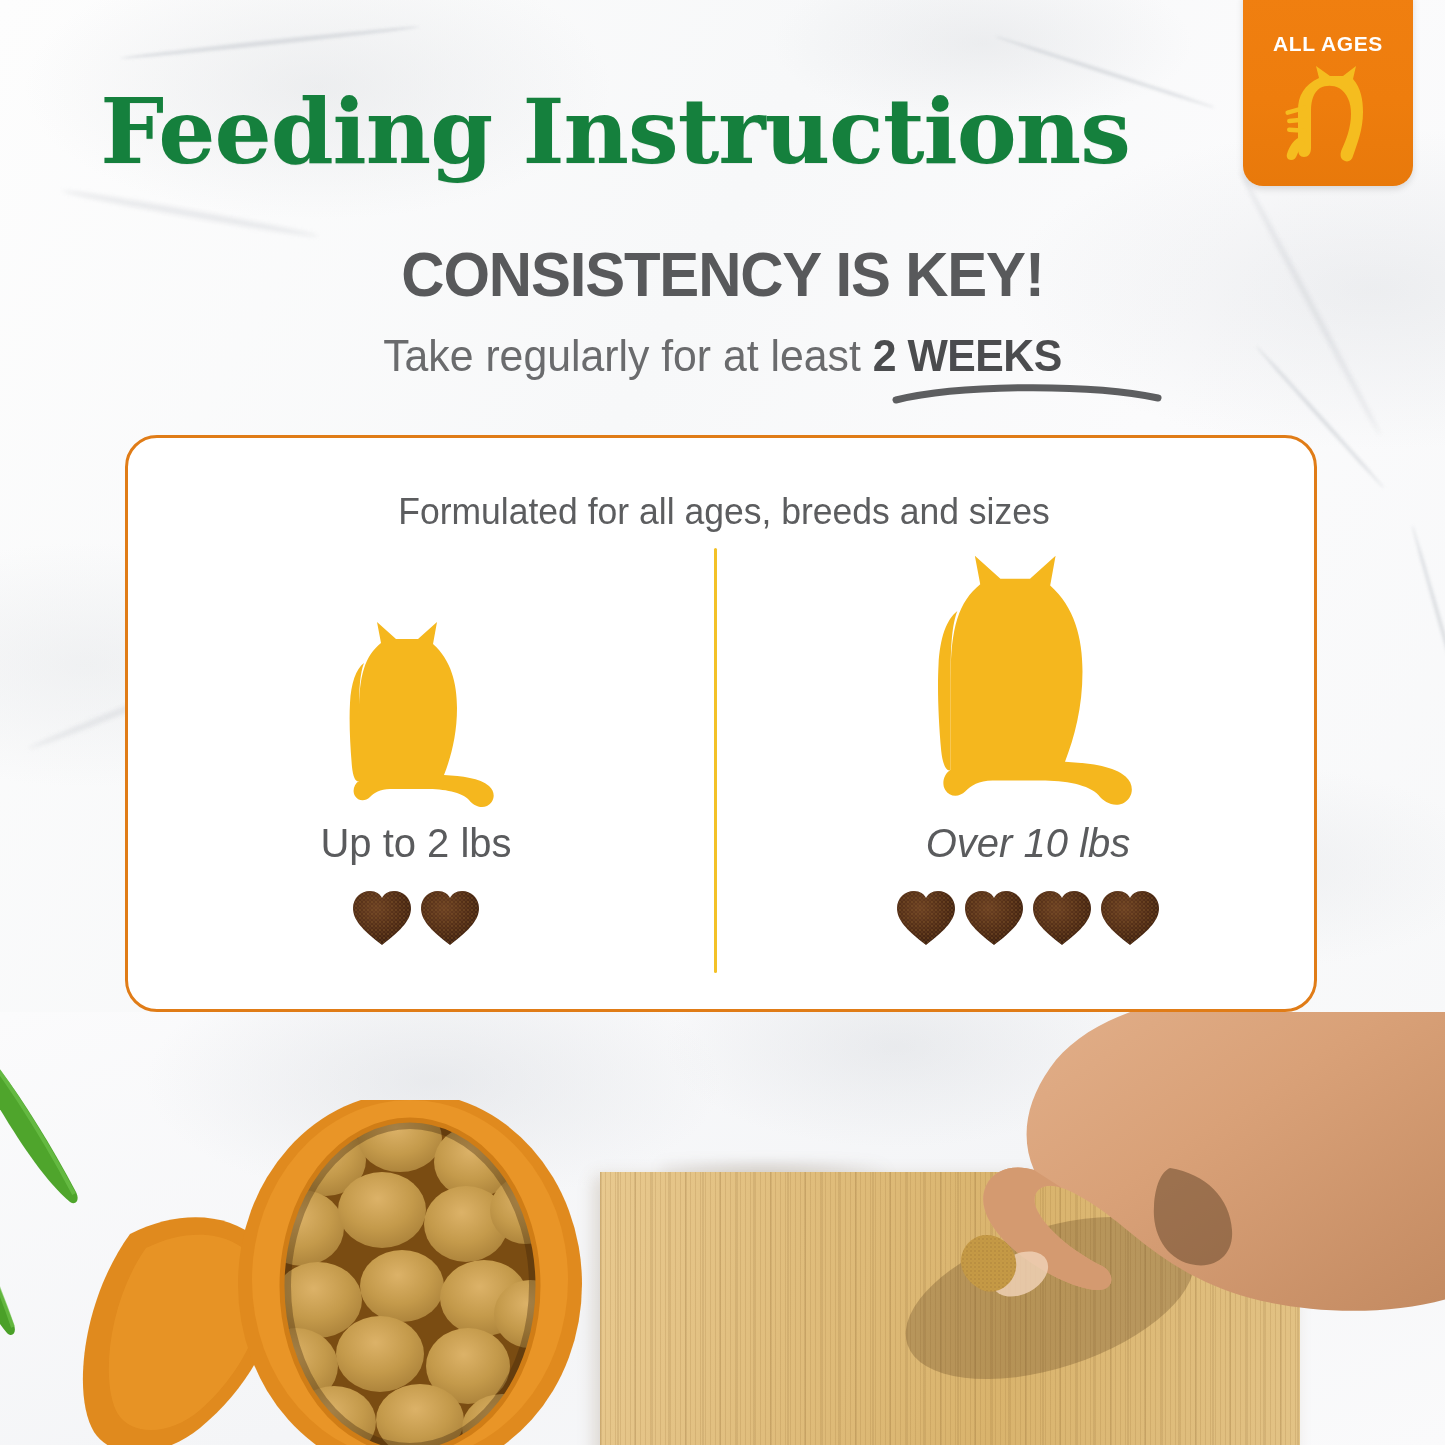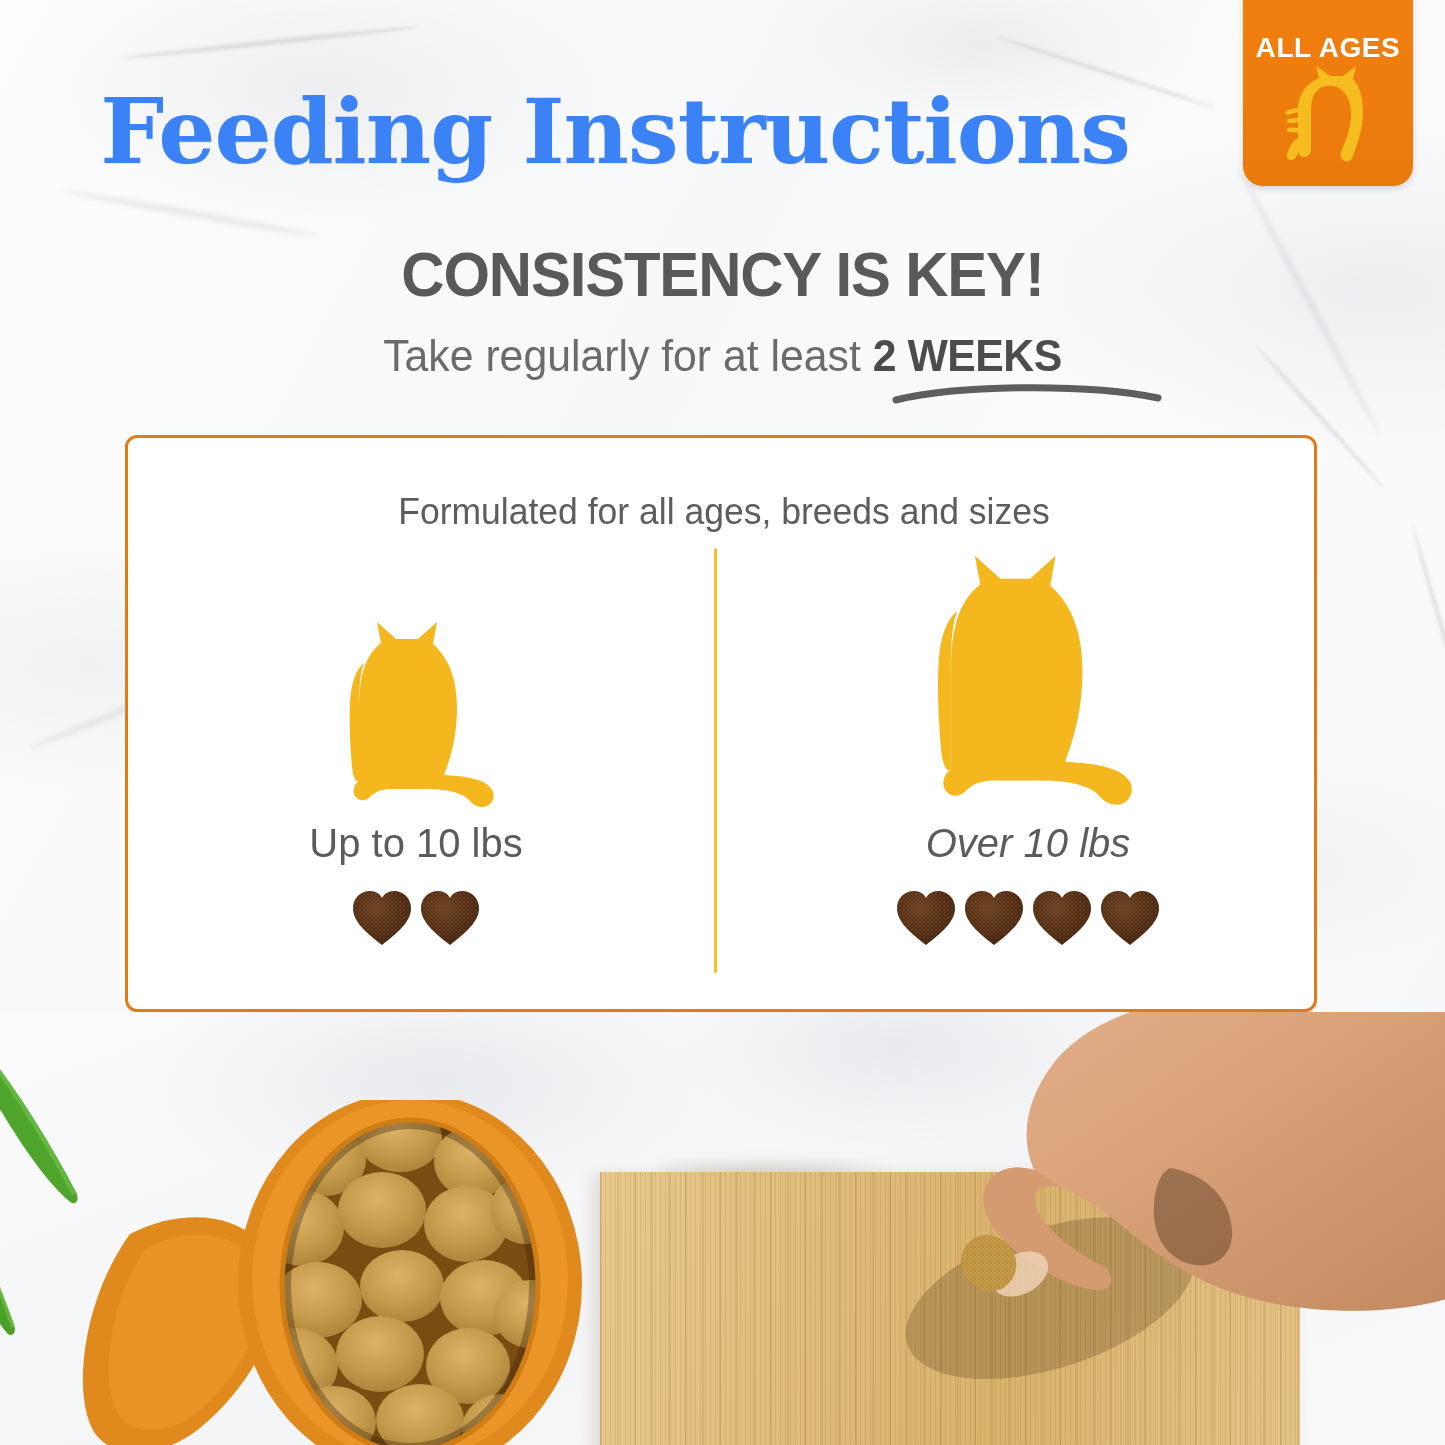--- a/index.html
+++ b/index.html
@@ -28,29 +28,29 @@
   
   .badge{
     position:absolute;left:1243px;top:-6px;width:170px;height:192px;
     background:linear-gradient(180deg,#f07f10 0%,#ee7d0d 55%,#e8790b 100%);
     border-radius:0 0 20px 20px;
     box-shadow:0 3px 7px rgba(0,0,0,.13);
     overflow:hidden;
   }
   .badge-label{
     position:absolute;left:0;top:38px;width:170px;text-align:center;
-    color:#ffffff;font-size:28px;font-weight:bold;letter-spacing:.6px;
+    color:#ffffff;font-size:21px;font-weight:bold;letter-spacing:.6px;
     font-family:"Liberation Sans", sans-serif;
   }
   .badge-cat{position:absolute;left:38px;top:70px;width:100px;height:108px;}
 
   
   .title{
     position:absolute;left:0;top:86px;width:1230px;text-align:center;
-    color:#3b82f6;font-size:90px;line-height:1;font-weight:bold;
+    color:#15803d;font-size:90px;line-height:1;font-weight:bold;
     font-family:"DejaVu Serif", serif;letter-spacing:-1px;
     text-shadow:0 1px 0 rgba(0,0,0,.05);
   }
   .subtitle{
     position:absolute;left:0;top:243px;width:1445px;text-align:center;
     color:#58595B;font-size:63px;line-height:1;font-weight:bold;
     letter-spacing:-1.2px;
     font-family:"Liberation Sans", sans-serif;
     transform:scaleX(.95);transform-origin:center;
   }
@@ -59,21 +59,21 @@
     color:#6a6b6d;font-size:45px;line-height:1;
     font-family:"Liberation Sans", sans-serif;
     transform:scaleX(.95);transform-origin:center;
   }
   .tagline .strong{color:#4b4c4e;font-weight:bold;letter-spacing:-.5px;}
   .swoosh{position:absolute;left:892px;top:378px;width:270px;height:30px;}
 
   
   .card{
     position:absolute;left:125px;top:435px;width:1192px;height:577px;
-    background:#ffffff;border:3px solid #E07C17;border-radius:12px;
+    background:#ffffff;border:3px solid #E07C17;border-radius:32px;
     box-sizing:border-box;
   }
   .card-sub{
     position:absolute;left:0;top:55px;width:1192px;text-align:center;
     color:#5c5d5f;font-size:37px;line-height:1;
     font-family:"Liberation Sans", sans-serif;
     transform:scaleX(.96);transform-origin:center;
   }
   .divider{
     position:absolute;left:586px;top:110px;width:3px;height:425px;
@@ -178,21 +178,21 @@
             C117 43 123 66 123 91 C123 118 117 140 110 158
             C128 159 146 161 155 169 C162 175 161 185 153 189
             C146 192 139 188 135 183 C128 175 110 172 92 172
             L56 172 C46 172 40 176 36 180 C31 185 24 184 21 179
             C18 174 20 167 25 164 L25 96
             C25 58 31 39 47 26 Z"></path>
           <path fill="#F5B71E" d="M25 96 C25 72 26 56 30 46 C22 52 17 66 16 86
             C15 104 16 128 18 150 C19 160 22 166 25 164 Z"></path>
         </svg>
       </div>
-      <div class="wt-label">Up to 10 lbs</div>
+      <div class="wt-label">Up to 2 lbs</div>
       <div class="kibbles">
         <svg class="kib" viewBox="0 0 62 58">
           <defs>
             <radialGradient id="kg1" cx="40%" cy="32%" r="78%">
               <stop offset="0%" stop-color="#6b4022"></stop>
                 <stop offset="60%" stop-color="#4d2a14"></stop>
                 <stop offset="100%" stop-color="#331a0c"></stop>
             </radialGradient>
             <pattern id="kt1" width="4" height="4" patternUnits="userSpaceOnUse">
               <circle cx="1" cy="1" r="0.9" fill="#8a5c2e" opacity=".55"></circle>

